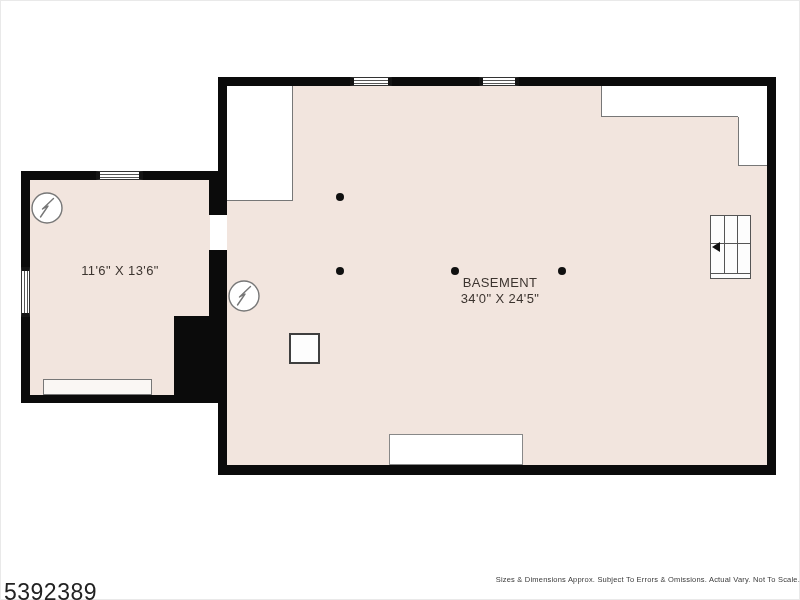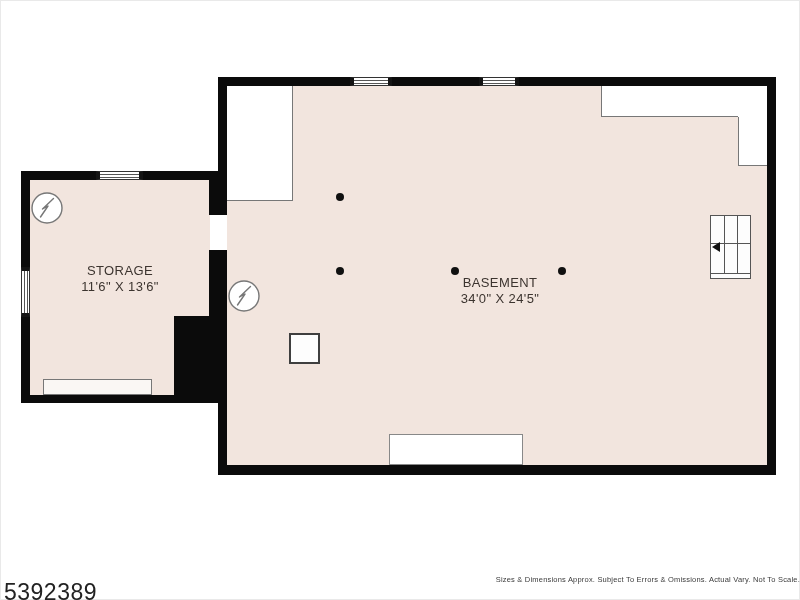--- a/index.html
+++ b/index.html
@@ -95,21 +95,20 @@
   <svg class="bolt z6" style="left:31px;top:192px;" viewBox="0 0 32 32">
     <circle cx="16" cy="16" r="15" fill="#ffffff" stroke="#777" stroke-width="1.4"></circle>
     <polyline points="22.5,6.5 11.5,17 17,14 9.5,25" fill="none" stroke="#777" stroke-width="1.4" stroke-linecap="round" stroke-linejoin="round"></polyline>
   </svg>
   <svg class="bolt z6" style="left:228px;top:280px;" viewBox="0 0 32 32">
     <circle cx="16" cy="16" r="15" fill="#ffffff" stroke="#777" stroke-width="1.4"></circle>
     <polyline points="22.5,6.5 11.5,17 17,14 9.5,25" fill="none" stroke="#777" stroke-width="1.4" stroke-linecap="round" stroke-linejoin="round"></polyline>
   </svg>
 
   <div class="room-label z6" style="left:54px;top:263px;width:132px;">
-    <div>STORAGE</div>
     <div>11'6" X 13'6"</div>
   </div>
   <div class="room-label z6" style="left:437px;top:275px;width:126px;">
     <div>BASEMENT</div>
     <div>34'0" X 24'5"</div>
   </div>
 
   <div class="footer-number">5392389</div>
   <div class="footer-disclaimer">Sizes &amp; Dimensions Approx. Subject To Errors &amp; Omissions. Actual Vary. Not To Scale.</div>
 

